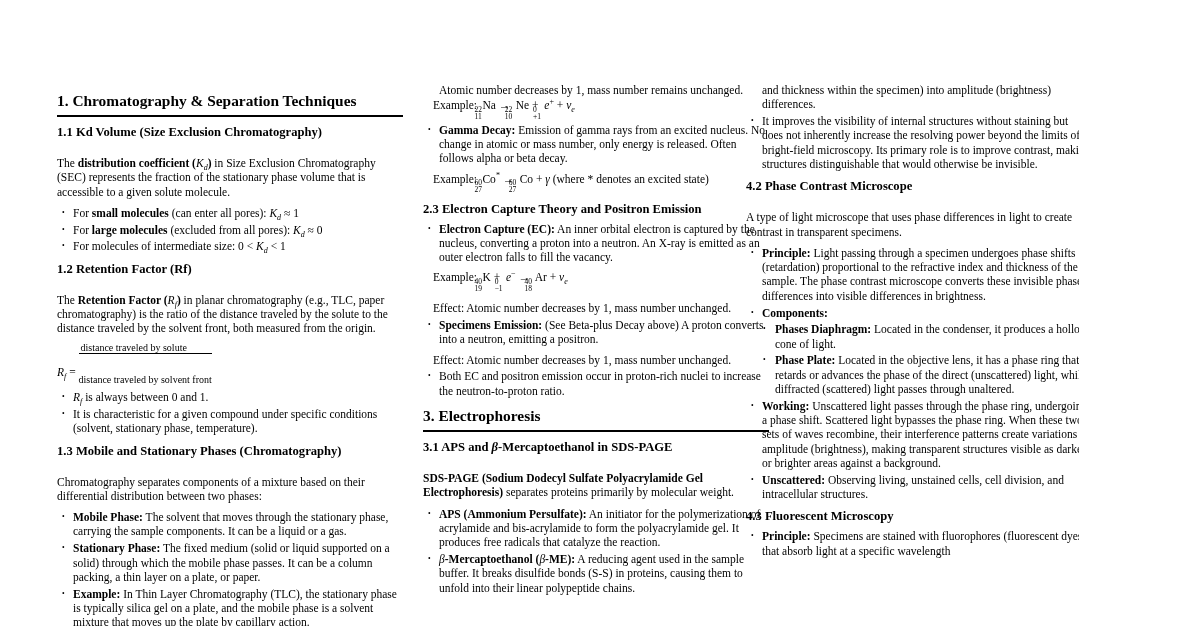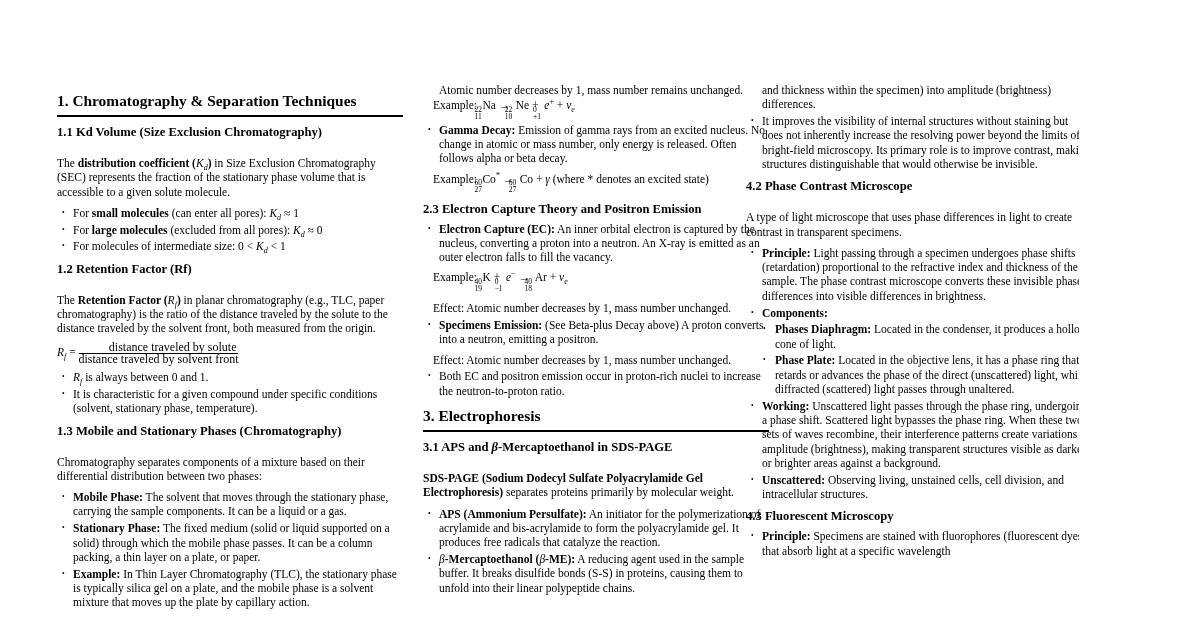--- a/index.html
+++ b/index.html
@@ -35,25 +35,25 @@
   b { font-weight:bold; }
   i { font-style:italic; }
   sub { font-size:8px; font-style:italic; line-height:0; }
   sup { font-size:8px; line-height:0; }
 
   .nuc {
     display:inline-flex; flex-direction:column; font-size:7.5px; line-height:7.2px;
     vertical-align:-2.5px; text-align:left; font-style:normal; padding:0 0.5px;
   }
   .frac {
-    display:inline-block; text-align:right; vertical-align:-7px;
-    font-size:12px; line-height:9.5px;
+    display:inline-block; text-align:left; vertical-align:-7px;
+    font-size:10px; line-height:9.5px;
   }
   .frac .num { display:block; border-bottom:1px solid #000; padding:0 2px 1px; }
-  .frac .den { display:block; padding-top:0.5px; }
+  .frac .den { display:block; padding-top:0.5px;margin-top:20px; }
 </style>
 </head>
 <body>
 
 <div class="page">
   <div class="col col0">
       <div class="h1">1. Chromatography &amp; Separation Techniques</div>
       <div class="h2">1.1 Kd Volume (Size Exclusion Chromatography)</div>
       <div class="para">The <b>distribution coefficient (</b><i>K</i><sub>d</sub><b>)</b> in Size Exclusion Chromatography (SEC) represents the fraction of the stationary phase volume that is accessible to a given solute molecule.</div>
       <div class="ul">

